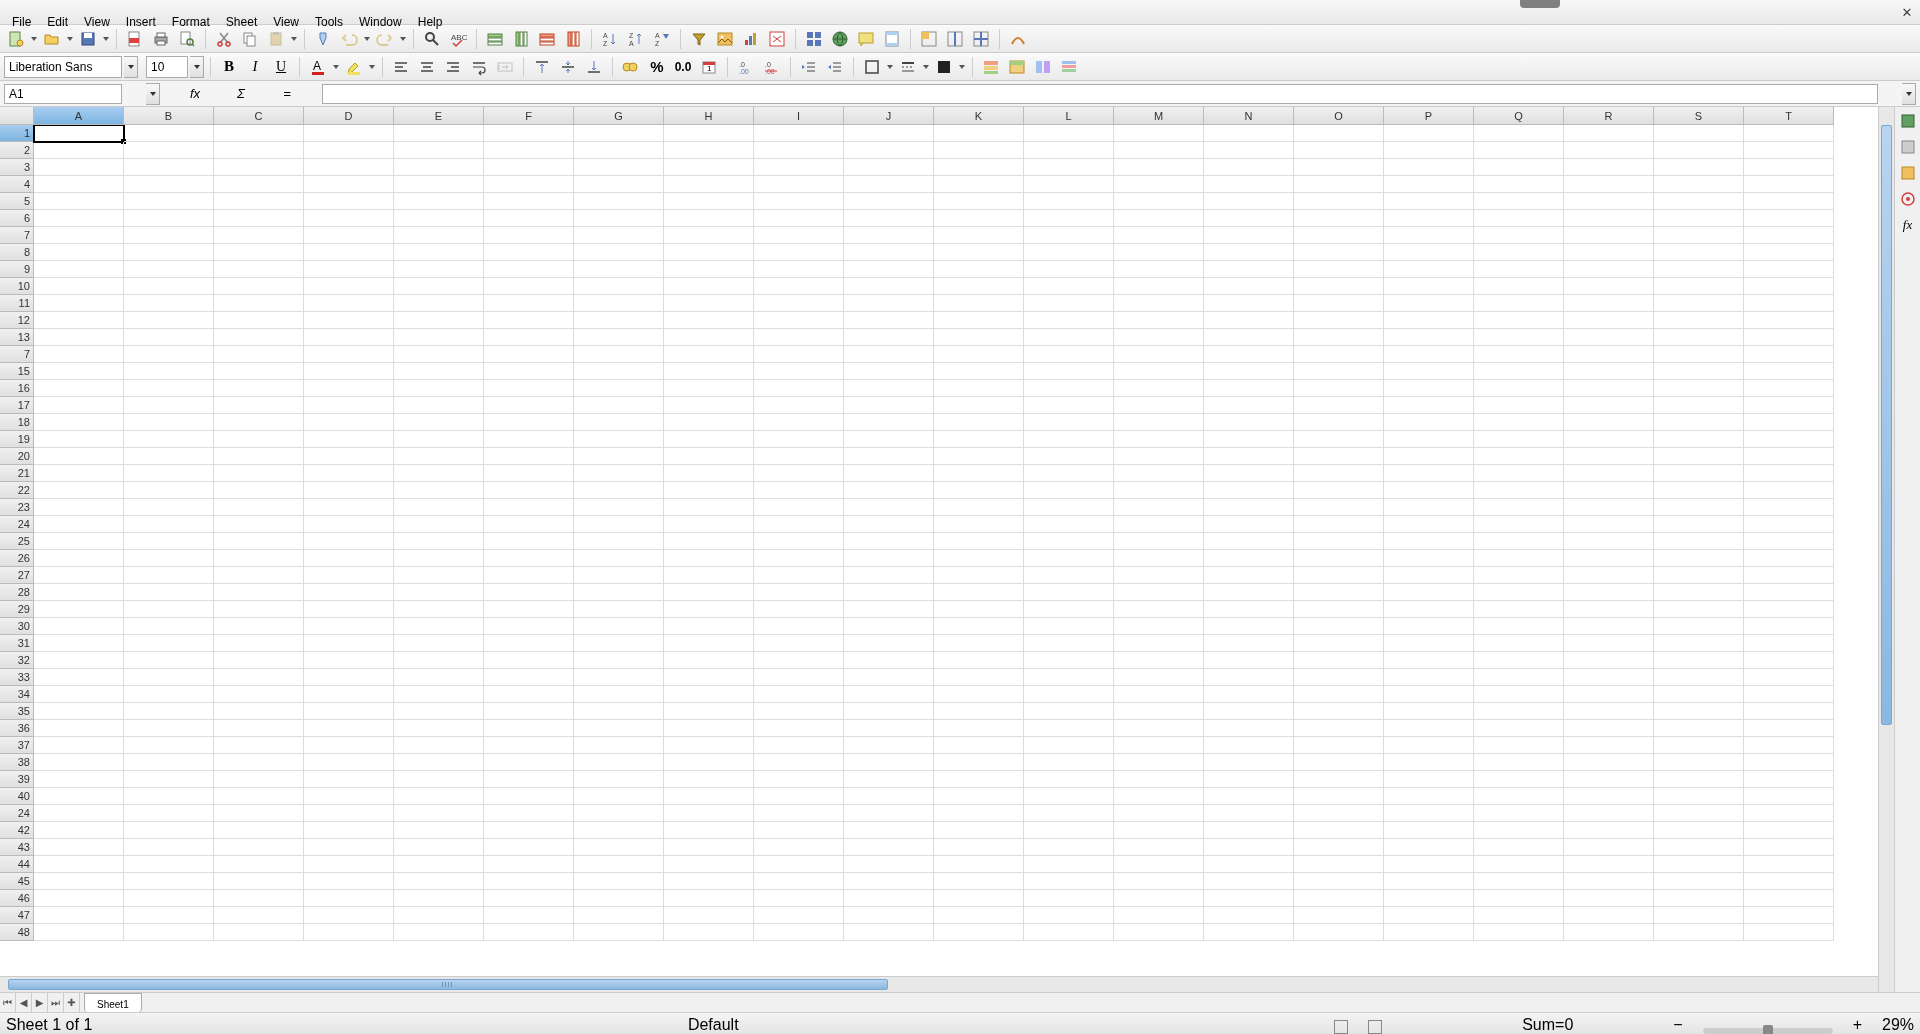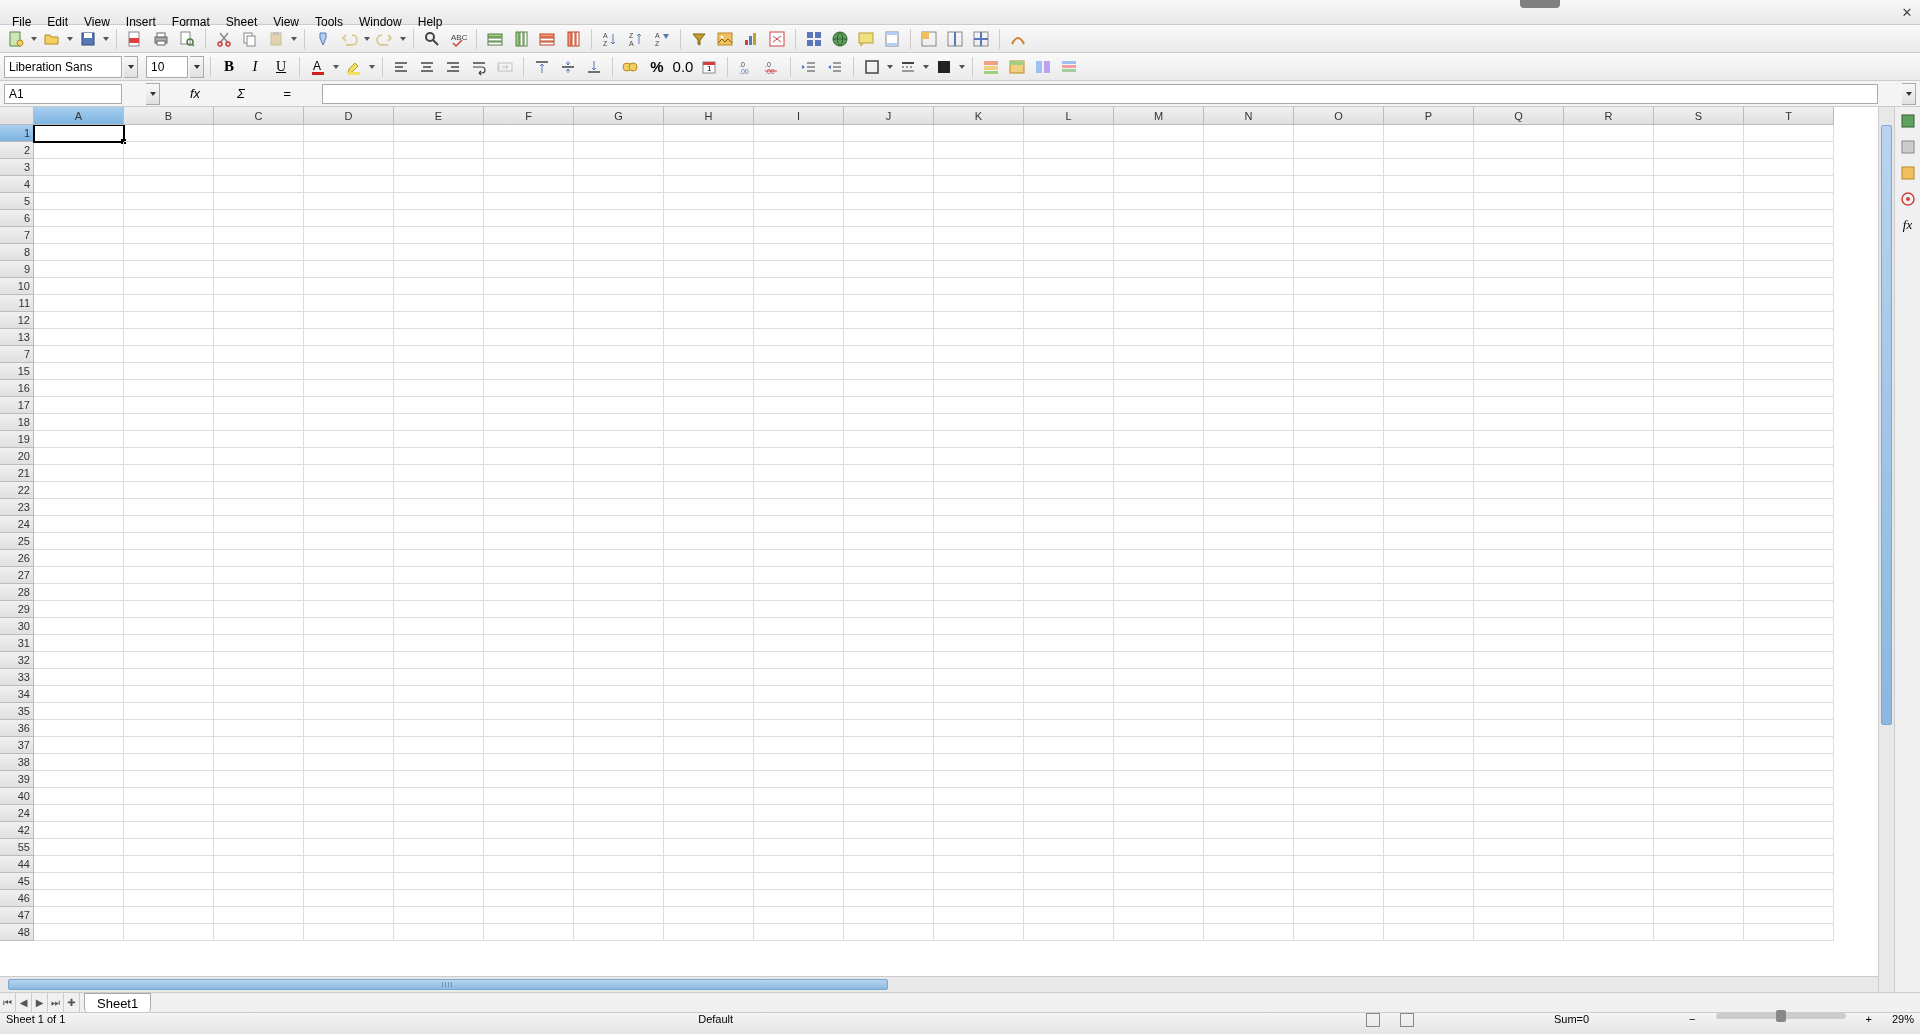--- a/index.html
+++ b/index.html
@@ -54,24 +54,24 @@
 
 
 .hscroll-row { height: 16px; background: #e8e8e8; border-top: 1px solid #ccc; display: flex; }
 .hscroll-row .track { flex: 1; position: relative; }
 .hscroll-row .thumb { position: absolute; left: 8px; top: 2px; bottom: 2px; width: 880px; background: linear-gradient(#b8d4f0,#8ab8e0); border: 1px solid #7aa8d0; border-radius: 2px; }
 .hscroll-row .thumb::after { content:""; position:absolute; left:50%; top:2px; bottom:2px; width:12px; transform:translateX(-50%); background: repeating-linear-gradient(90deg,#6a98c0,#6a98c0 1px,transparent 1px,transparent 3px); }
 
 
 .sheet-tabs { height: 20px; background: #f0f0f0; border-top: 1px solid #ccc; display: flex; align-items: stretch; }
 .sheet-nav { width: 16px; display: flex; align-items: center; justify-content: center; border-right: 1px solid #ccc; cursor: pointer; font-size: 10px; color:#555; }
-.sheet-tab { padding: 2px 12px; background: #fff; border: 1px solid #aaa; border-bottom: none; border-radius: 0 0 4px 4px; font-size: 13px; margin-left: 4px; display:flex;align-items:flex-start; }
-
-
-.statusbar { height: 22px; background: linear-gradient(#f4f4f4,#e4e4e4); border-top: 1px solid #ccc; display: flex; align-items: flex-start; font-size: 11px; padding: 0 6px; gap: 20px; }
+.sheet-tab { padding: 2px 12px; background: #fff; border: 1px solid #aaa; border-bottom: none; border-radius: 0 0 4px 4px; font-size: 10px; margin-left: 4px; display:flex;align-items:flex-end; }
+
+
+.statusbar { height: 22px; background: linear-gradient(#f4f4f4,#e4e4e4); border-top: 1px solid #ccc; display: flex; align-items: flex-end; font-size: 16px; padding: 0 6px; gap: 20px; }
 .statusbar .flex { flex: 1; }
 .zoom-slider { width: 130px; height: 6px; background: #ccc; border-radius: 3px; position: relative; }
 .zoom-slider .knob { position: absolute; left: 50%; top: -3px; width: 10px; height: 12px; background: #888; border-radius: 2px; transform: translateX(-50%); }
 
 
 .ic-doc { fill:#cde6b8; stroke:#5a8a3a; }
 .ic-fold { fill:#f4d060; stroke:#b88a20; }
 .ic-save { fill:#5878b8; stroke:#304878; }
 .ic-pdf { fill:#e04040; }
 .ic-arrow { stroke:#c0a030; fill:none; stroke-width:2; }
@@ -412,21 +412,21 @@
   <div class="tbtn">
       <svg viewBox="0 0 18 18">
         <circle cx="5" cy="9" r="4" fill="#f0d060" stroke="#b88a20"></circle>
         <circle cx="11" cy="9" r="4" fill="#f0d060" stroke="#b88a20"></circle>
       </svg>
     </div>
   <div class="tbtn">
       <span style="font-size:15px;font-weight:bold">%</span>
     </div>
   <div class="tbtn">
-      <span style="font-size:15px;font-weight:normal">0.0</span>
+      <span style="font-size:12px;font-weight:bold">0.0</span>
     </div>
   <div class="tbtn">
       <svg viewBox="0 0 18 18">
         <rect x="3" y="4" width="12" height="11" fill="#fff" stroke="#888"></rect>
         <rect x="3" y="4" width="12" height="3" fill="#d04040"></rect>
         <text x="7" y="13" font-size="8">1</text>
       </svg>
     </div>
   <div class="tsep"></div>
   <div class="tbtn">
@@ -1513,21 +1513,21 @@
           <div class="cell"></div>
           <div class="cell"></div>
           <div class="cell"></div>
           <div class="cell"></div>
           <div class="cell"></div>
           <div class="cell"></div>
           <div class="cell"></div>
           <div class="cell"></div>
         </div>
         <div class="row">
-          <div class="row-h">55</div>
+          <div class="row-h">43</div>
           <div class="cell"></div>
           <div class="cell"></div>
           <div class="cell"></div>
           <div class="cell"></div>
           <div class="cell"></div>
           <div class="cell"></div>
           <div class="cell"></div>
           <div class="cell"></div>
           <div class="cell"></div>
           <div class="cell"></div>

